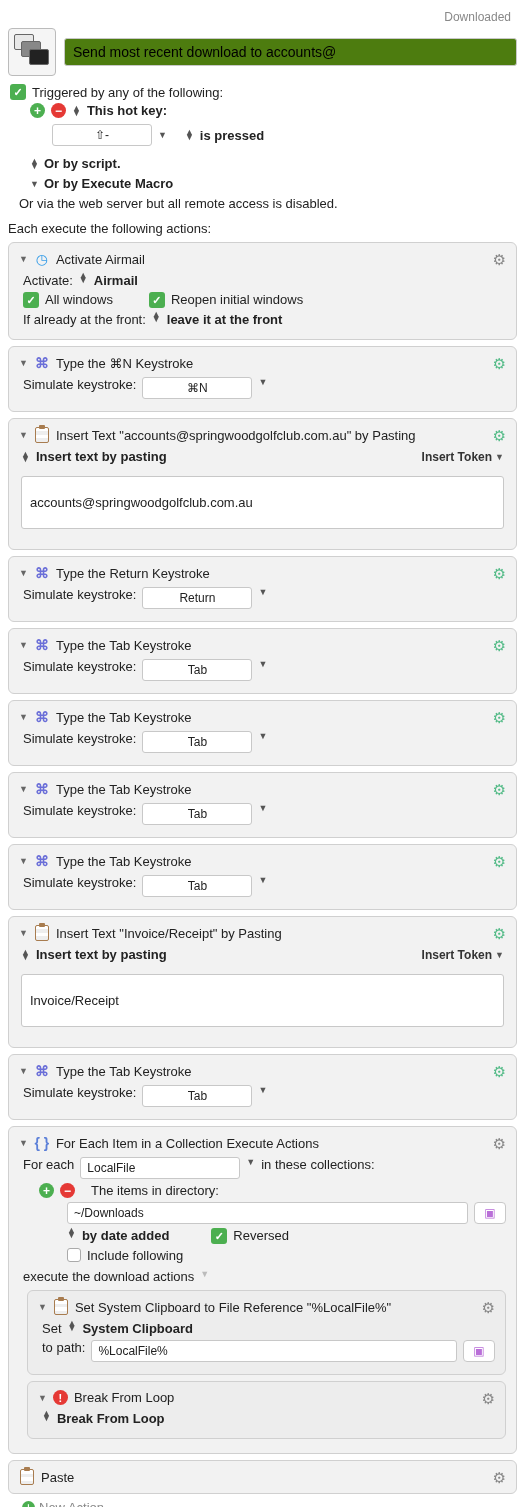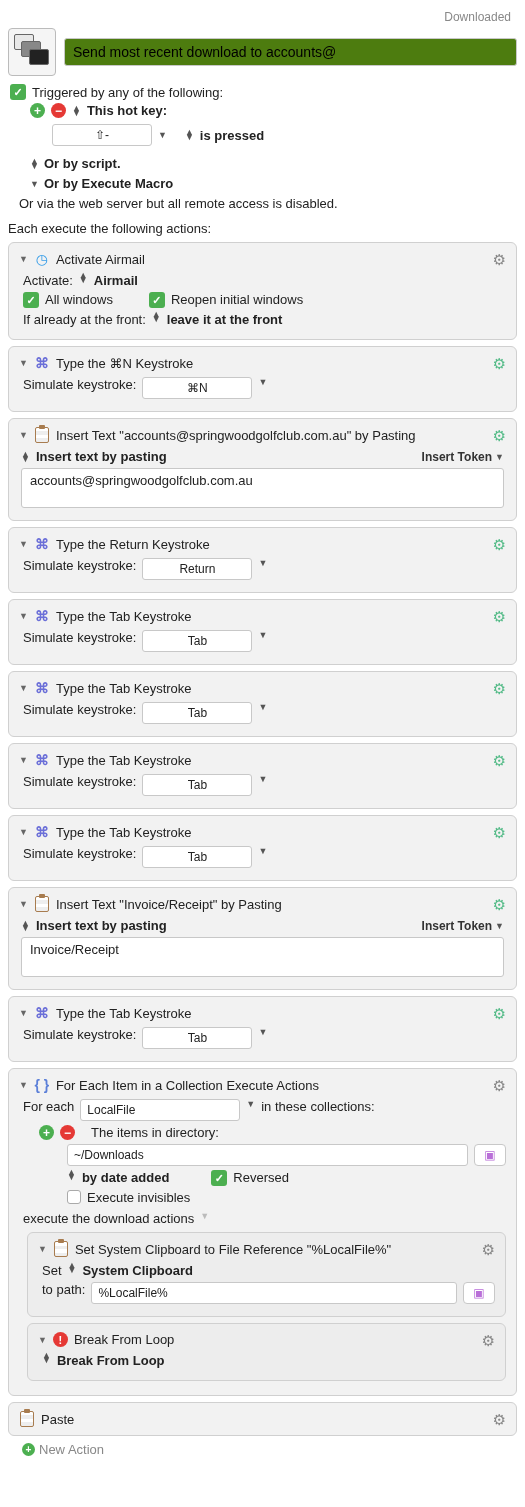--- a/index.html
+++ b/index.html
@@ -88,21 +88,21 @@
   .body-row { display: flex; align-items: flex-start; gap: 6px; margin: 4px 0 4px 4px; flex-wrap: wrap; }
   .body-row.indent { margin-left: 20px; }
   .text-field {
     height: 22px; border: 1px solid #c8c8c8; border-radius: 3px; padding: 0 6px;
     background: #fff; font-size: 12px; display: flex; align-items: center;
   }
   .w110 { width: 110px; justify-content: center; }
   .w160 { width: 160px; }
   .textarea {
     background: #fff; border: 1px solid #c8c8c8; border-radius: 3px;
-    padding: 4px 8px; margin: 4px 2px; min-height: 30px; font-size: 13px;
+    padding: 18px 8px; margin: 12px 2px; min-height: 30px; font-size: 13px;
   }
   .textarea.tall { min-height: 40px; }
   .link-right { color: #333; font-size: 12px; display: flex; align-items: center; gap: 3px; }
   .between { display: flex; justify-content: space-between; align-items: center; margin: 4px 2px; }
   .folder-btn {
     width: 32px; height: 22px; border: 1px solid #c8c8c8; border-radius: 4px;
     background: #fff; display: inline-flex; align-items: center; justify-content: center;
     cursor: pointer;
   }
   .folder-icon { color: #b96fd8; font-size: 12px; }
@@ -361,21 +361,21 @@
   </div>
   <div class="body-row" style="margin-left:48px">
     <span class="updown"></span>
     <span class="bold">by date added</span>
     <span style="width:30px"></span>
     <span class="check-green">✓</span>
     <span>Reversed</span>
   </div>
   <div class="body-row" style="margin-left:48px">
     <span class="checkbox-empty"></span>
-    <span>Execute invisibles</span>
+    <span>Include following</span>
   </div>
   <div class="body-row mt6">
     <span>execute the download actions</span>
     <span class="chevron-down" style="color:#bbb">▼</span>
   </div>
 
   <div class="nested-card">
     <span class="gear">⚙</span>
     <div class="card-header">
       <span class="disclosure">▼</span>

